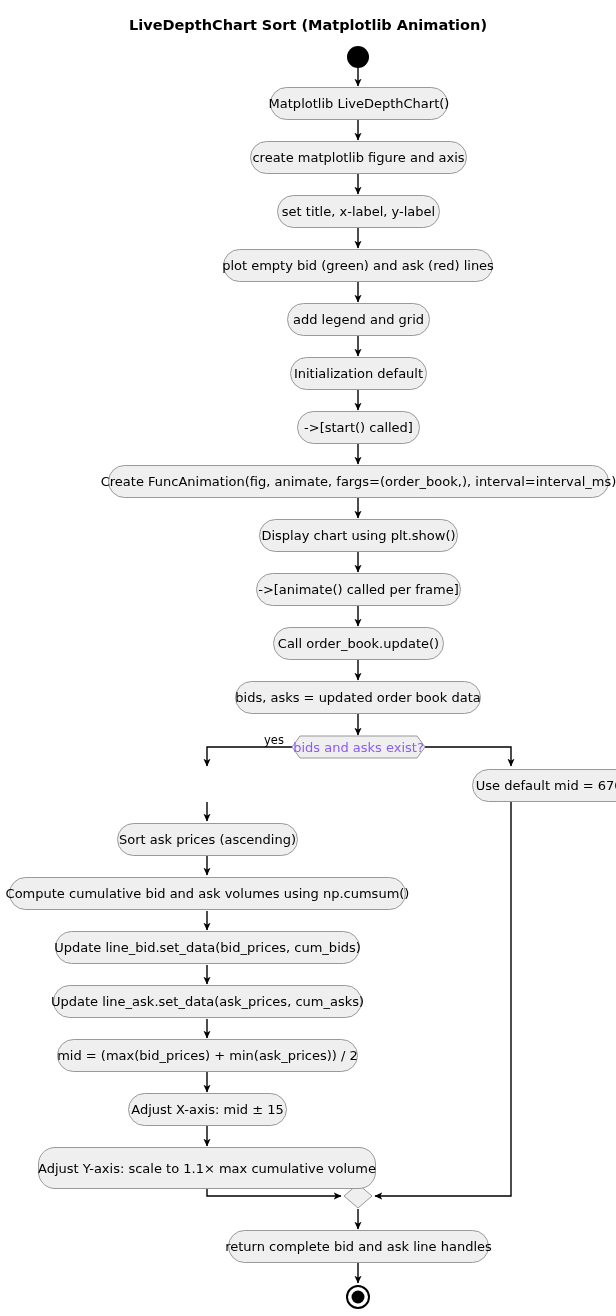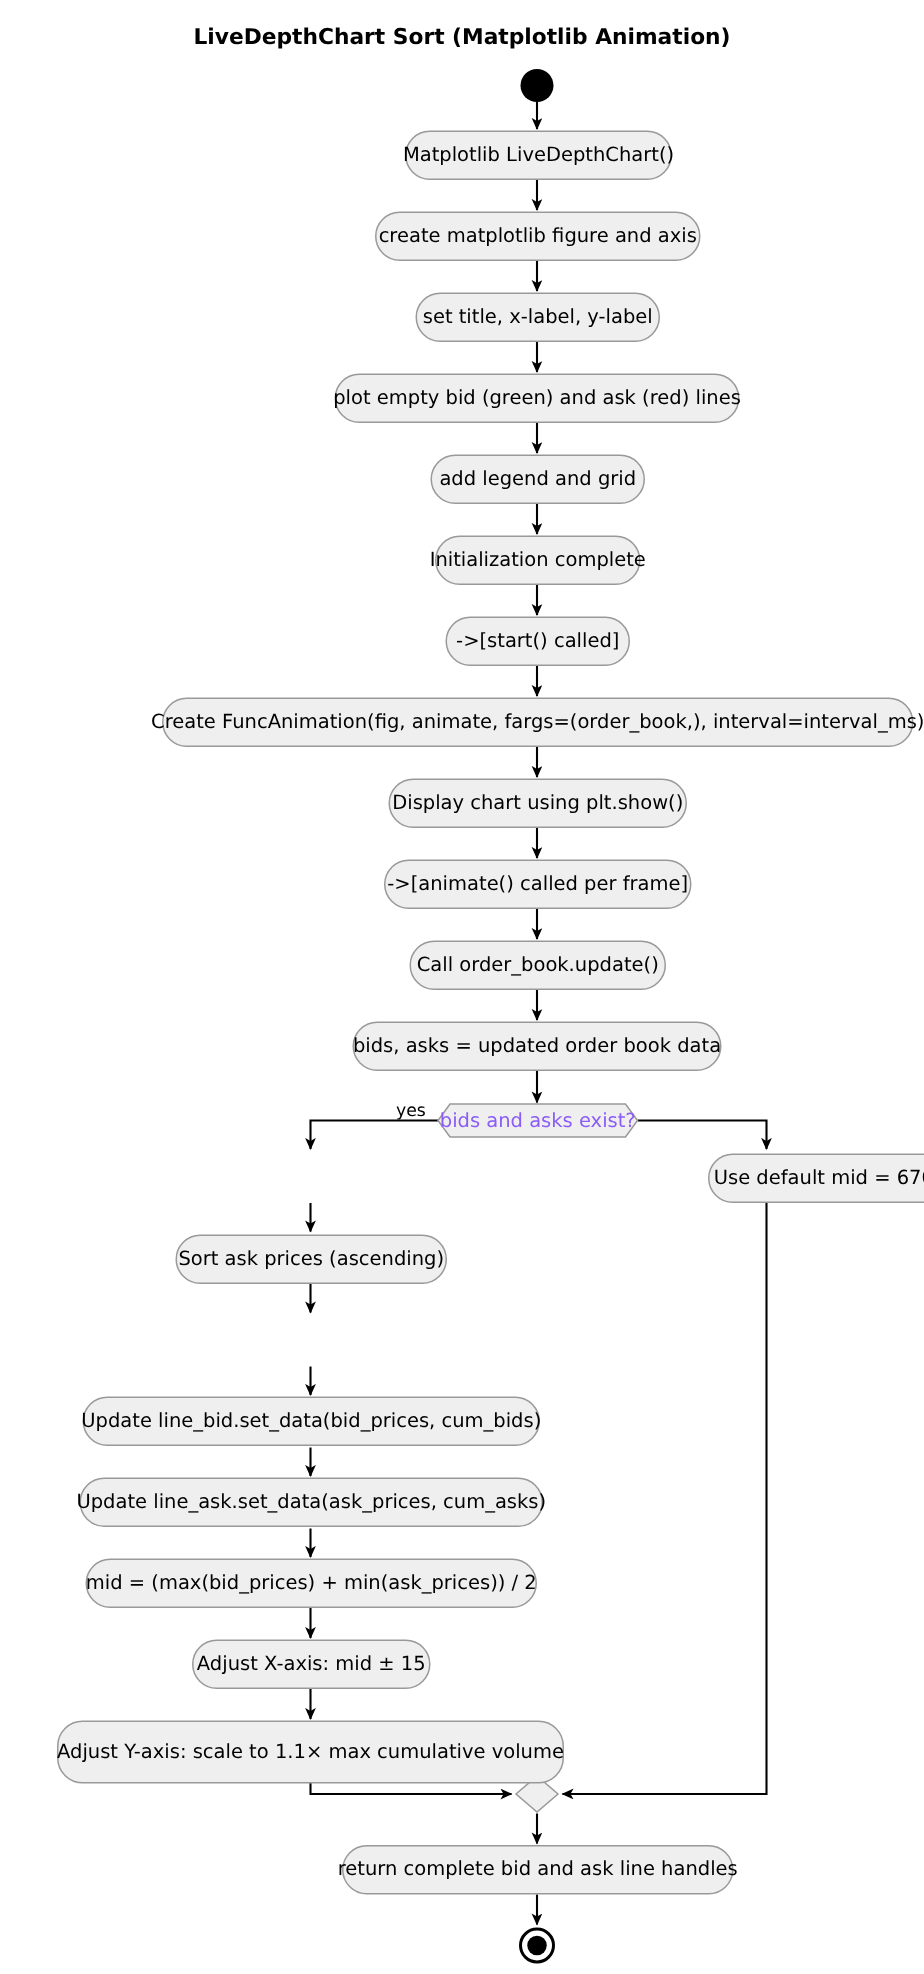--- a/index.html
+++ b/index.html
@@ -142,37 +142,38 @@
   <div class="node" style="left:270px; top:87px; width:178px; height:33px;">Matplotlib LiveDepthChart()</div>
 
   <div class="node" style="left:250px; top:141px; width:217px; height:33px;">create matplotlib figure and axis</div>
 
   <div class="node" style="left:277px; top:195px; width:163px; height:33px;">set title, x-label, y-label</div>
 
   <div class="node" style="left:223px; top:249px; width:270px; height:33px;">plot empty bid (green) and ask (red) lines</div>
 
   <div class="node" style="left:287px; top:303px; width:143px; height:33px;">add legend and grid</div>
 
-  <div class="node" style="left:290px; top:357px; width:137px; height:33px;">Initialization complete</div>
+  <div class="node" style="left:290px; top:357px; width:137px; height:33px;">Initialization default</div>
 
   <div class="node" style="left:297px; top:411px; width:123px; height:33px;">-&gt;[start() called]</div>
 
   <div class="node" style="left:108px; top:465px; width:501px; height:33px;">Create FuncAnimation(fig, animate, fargs=(order_book,), interval=interval_ms)</div>
 
   <div class="node" style="left:259px; top:519px; width:199px; height:33px;">Display chart using plt.show()</div>
 
   <div class="node" style="left:256px; top:573px; width:205px; height:33px;">-&gt;[animate() called per frame]</div>
 
   <div class="node" style="left:273px; top:627px; width:171px; height:33px;">Call order_book.update()</div>
 
   <div class="node" style="left:235px; top:681px; width:246px; height:33px;">bids, asks = updated order book data</div>
 
 
   <div class="node" style="left:117px; top:823px; width:181px; height:33px;">Sort ask prices (ascending)</div>
 
+  <div class="node" style="left:9px; top:877px; width:397px; height:33px;">Compute cumulative bid and ask volumes using np.cumsum()</div>
 
   <div class="node" style="left:55px; top:931px; width:305px; height:33px;">Update line_bid.set_data(bid_prices, cum_bids)</div>
 
   <div class="node" style="left:53px; top:985px; width:309px; height:33px;">Update line_ask.set_data(ask_prices, cum_asks)</div>
 
   <div class="node" style="left:57px; top:1039px; width:301px; height:33px;">mid = (max(bid_prices) + min(ask_prices)) / 2</div>
 
   <div class="node" style="left:128px; top:1093px; width:159px; height:33px;">Adjust X-axis: mid ± 15</div>
 
   <div class="node" style="left:38px; top:1147px; width:338px; height:42px;">Adjust Y-axis: scale to 1.1× max cumulative volume</div>

